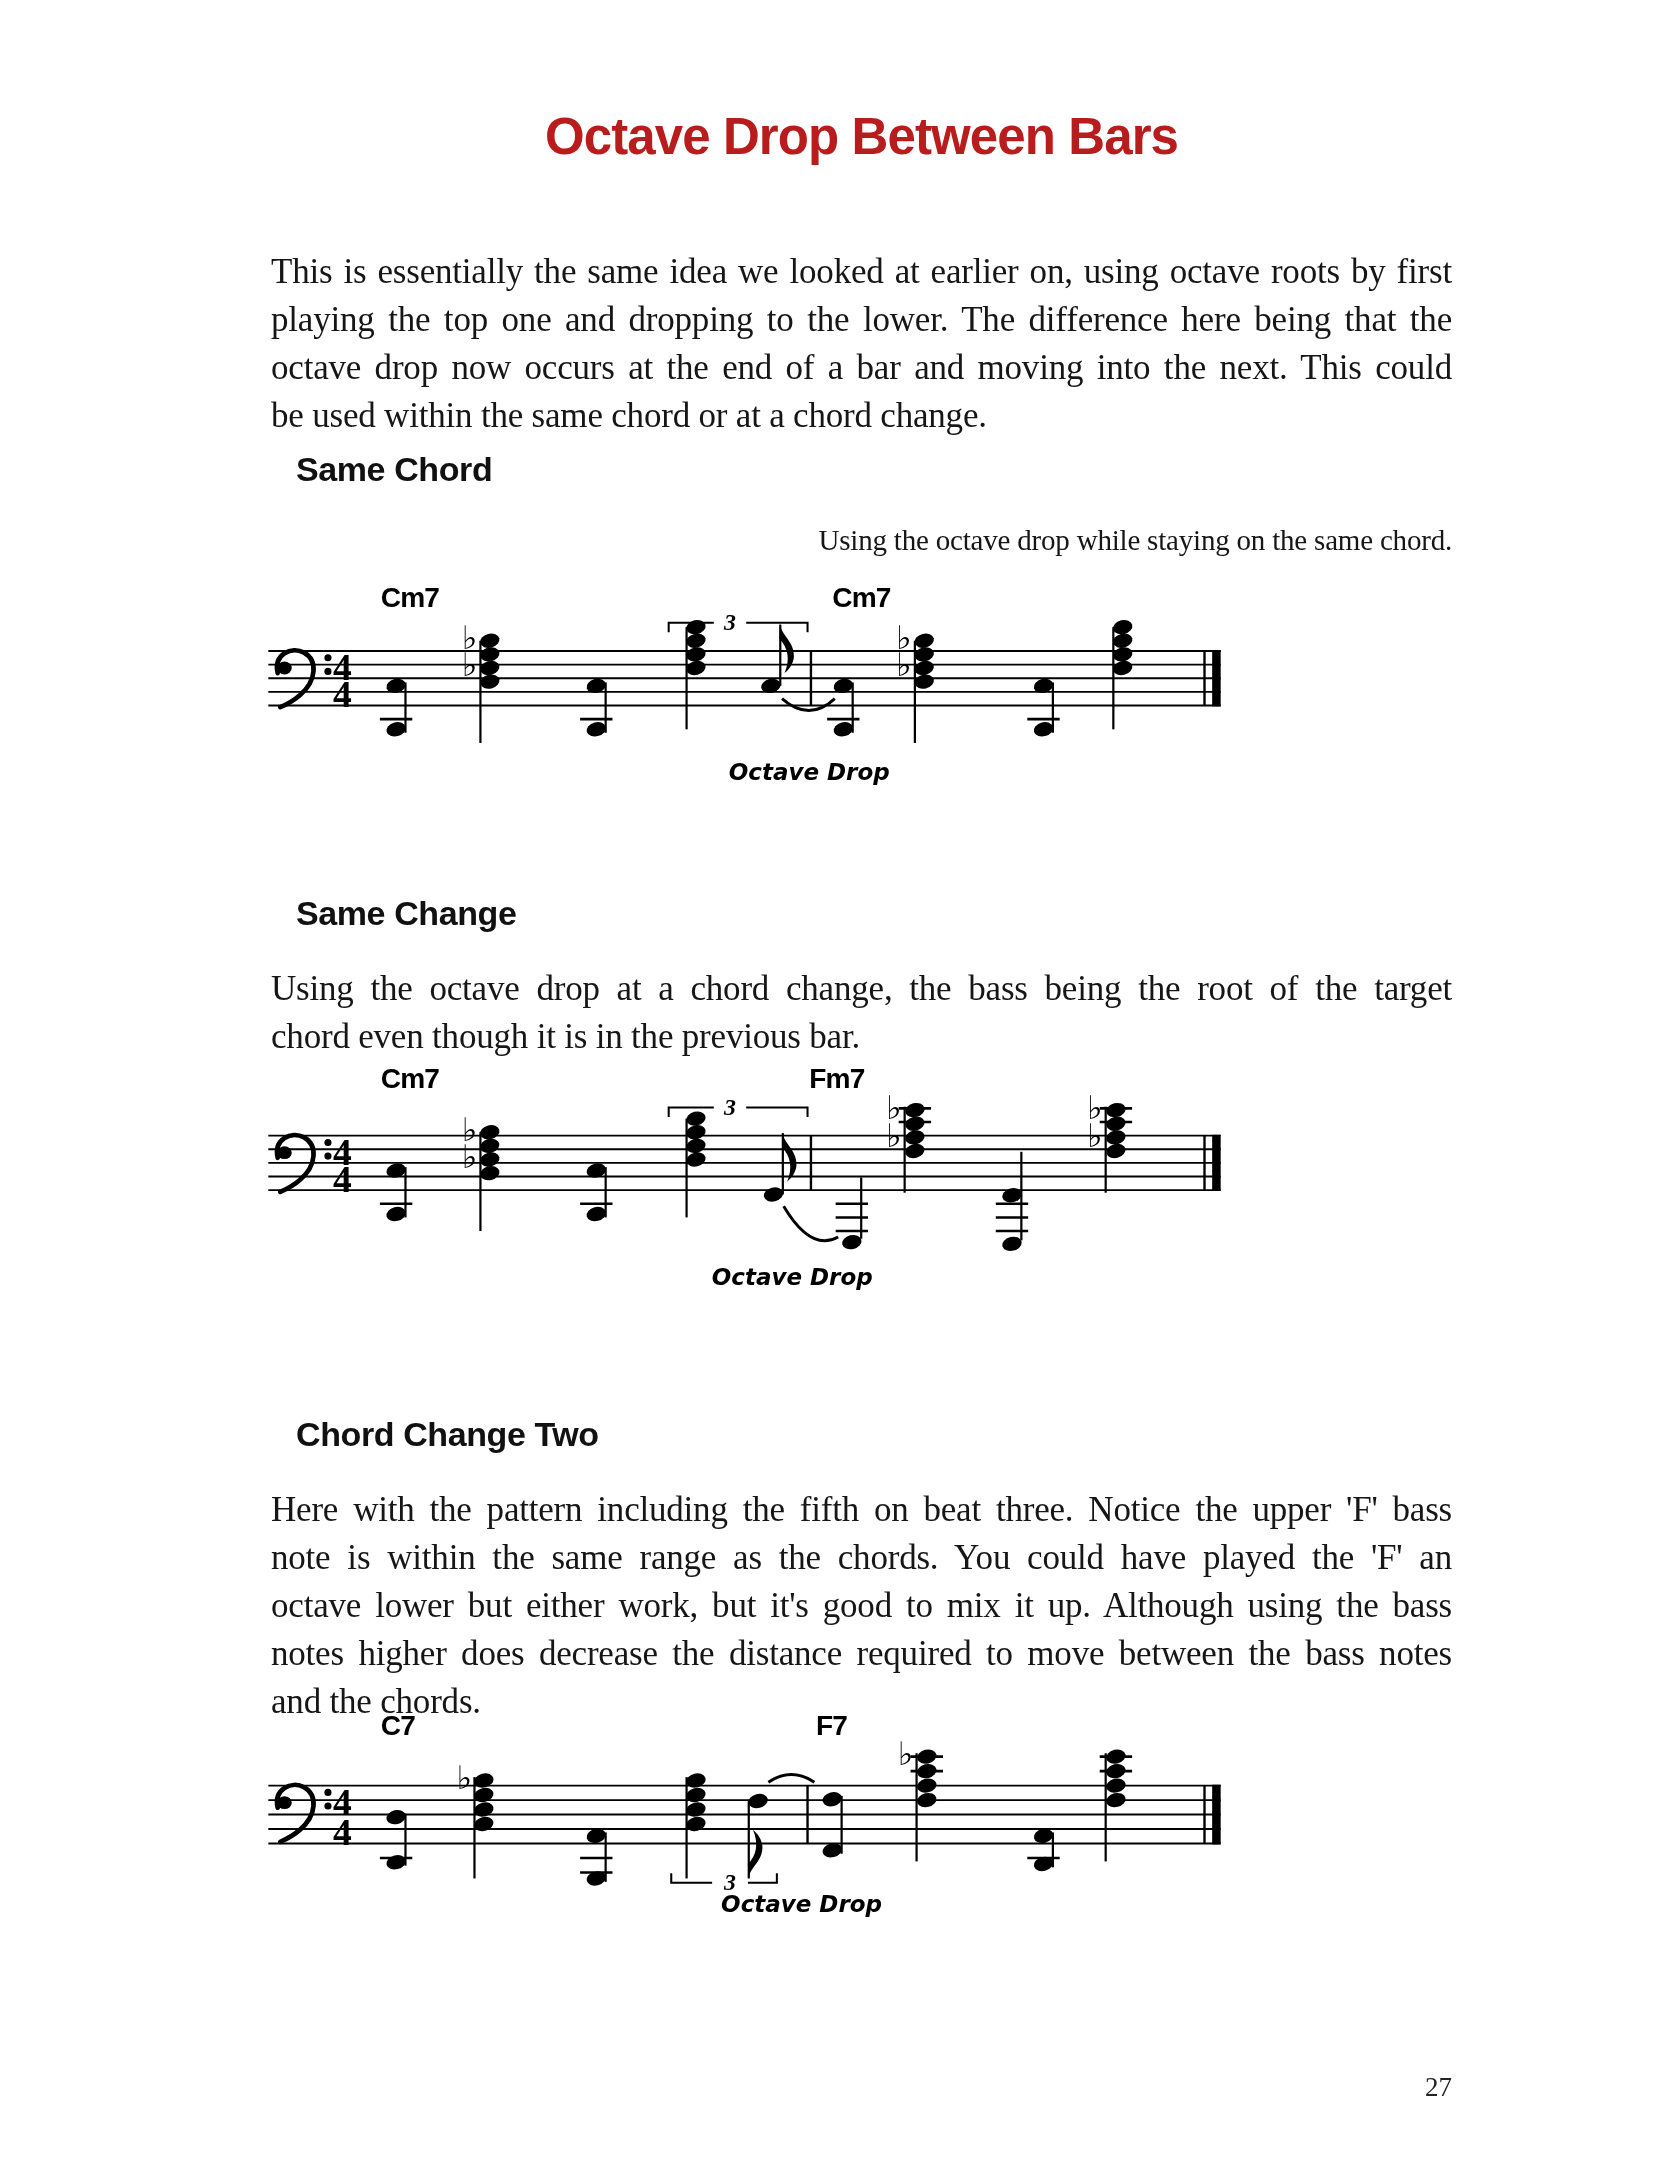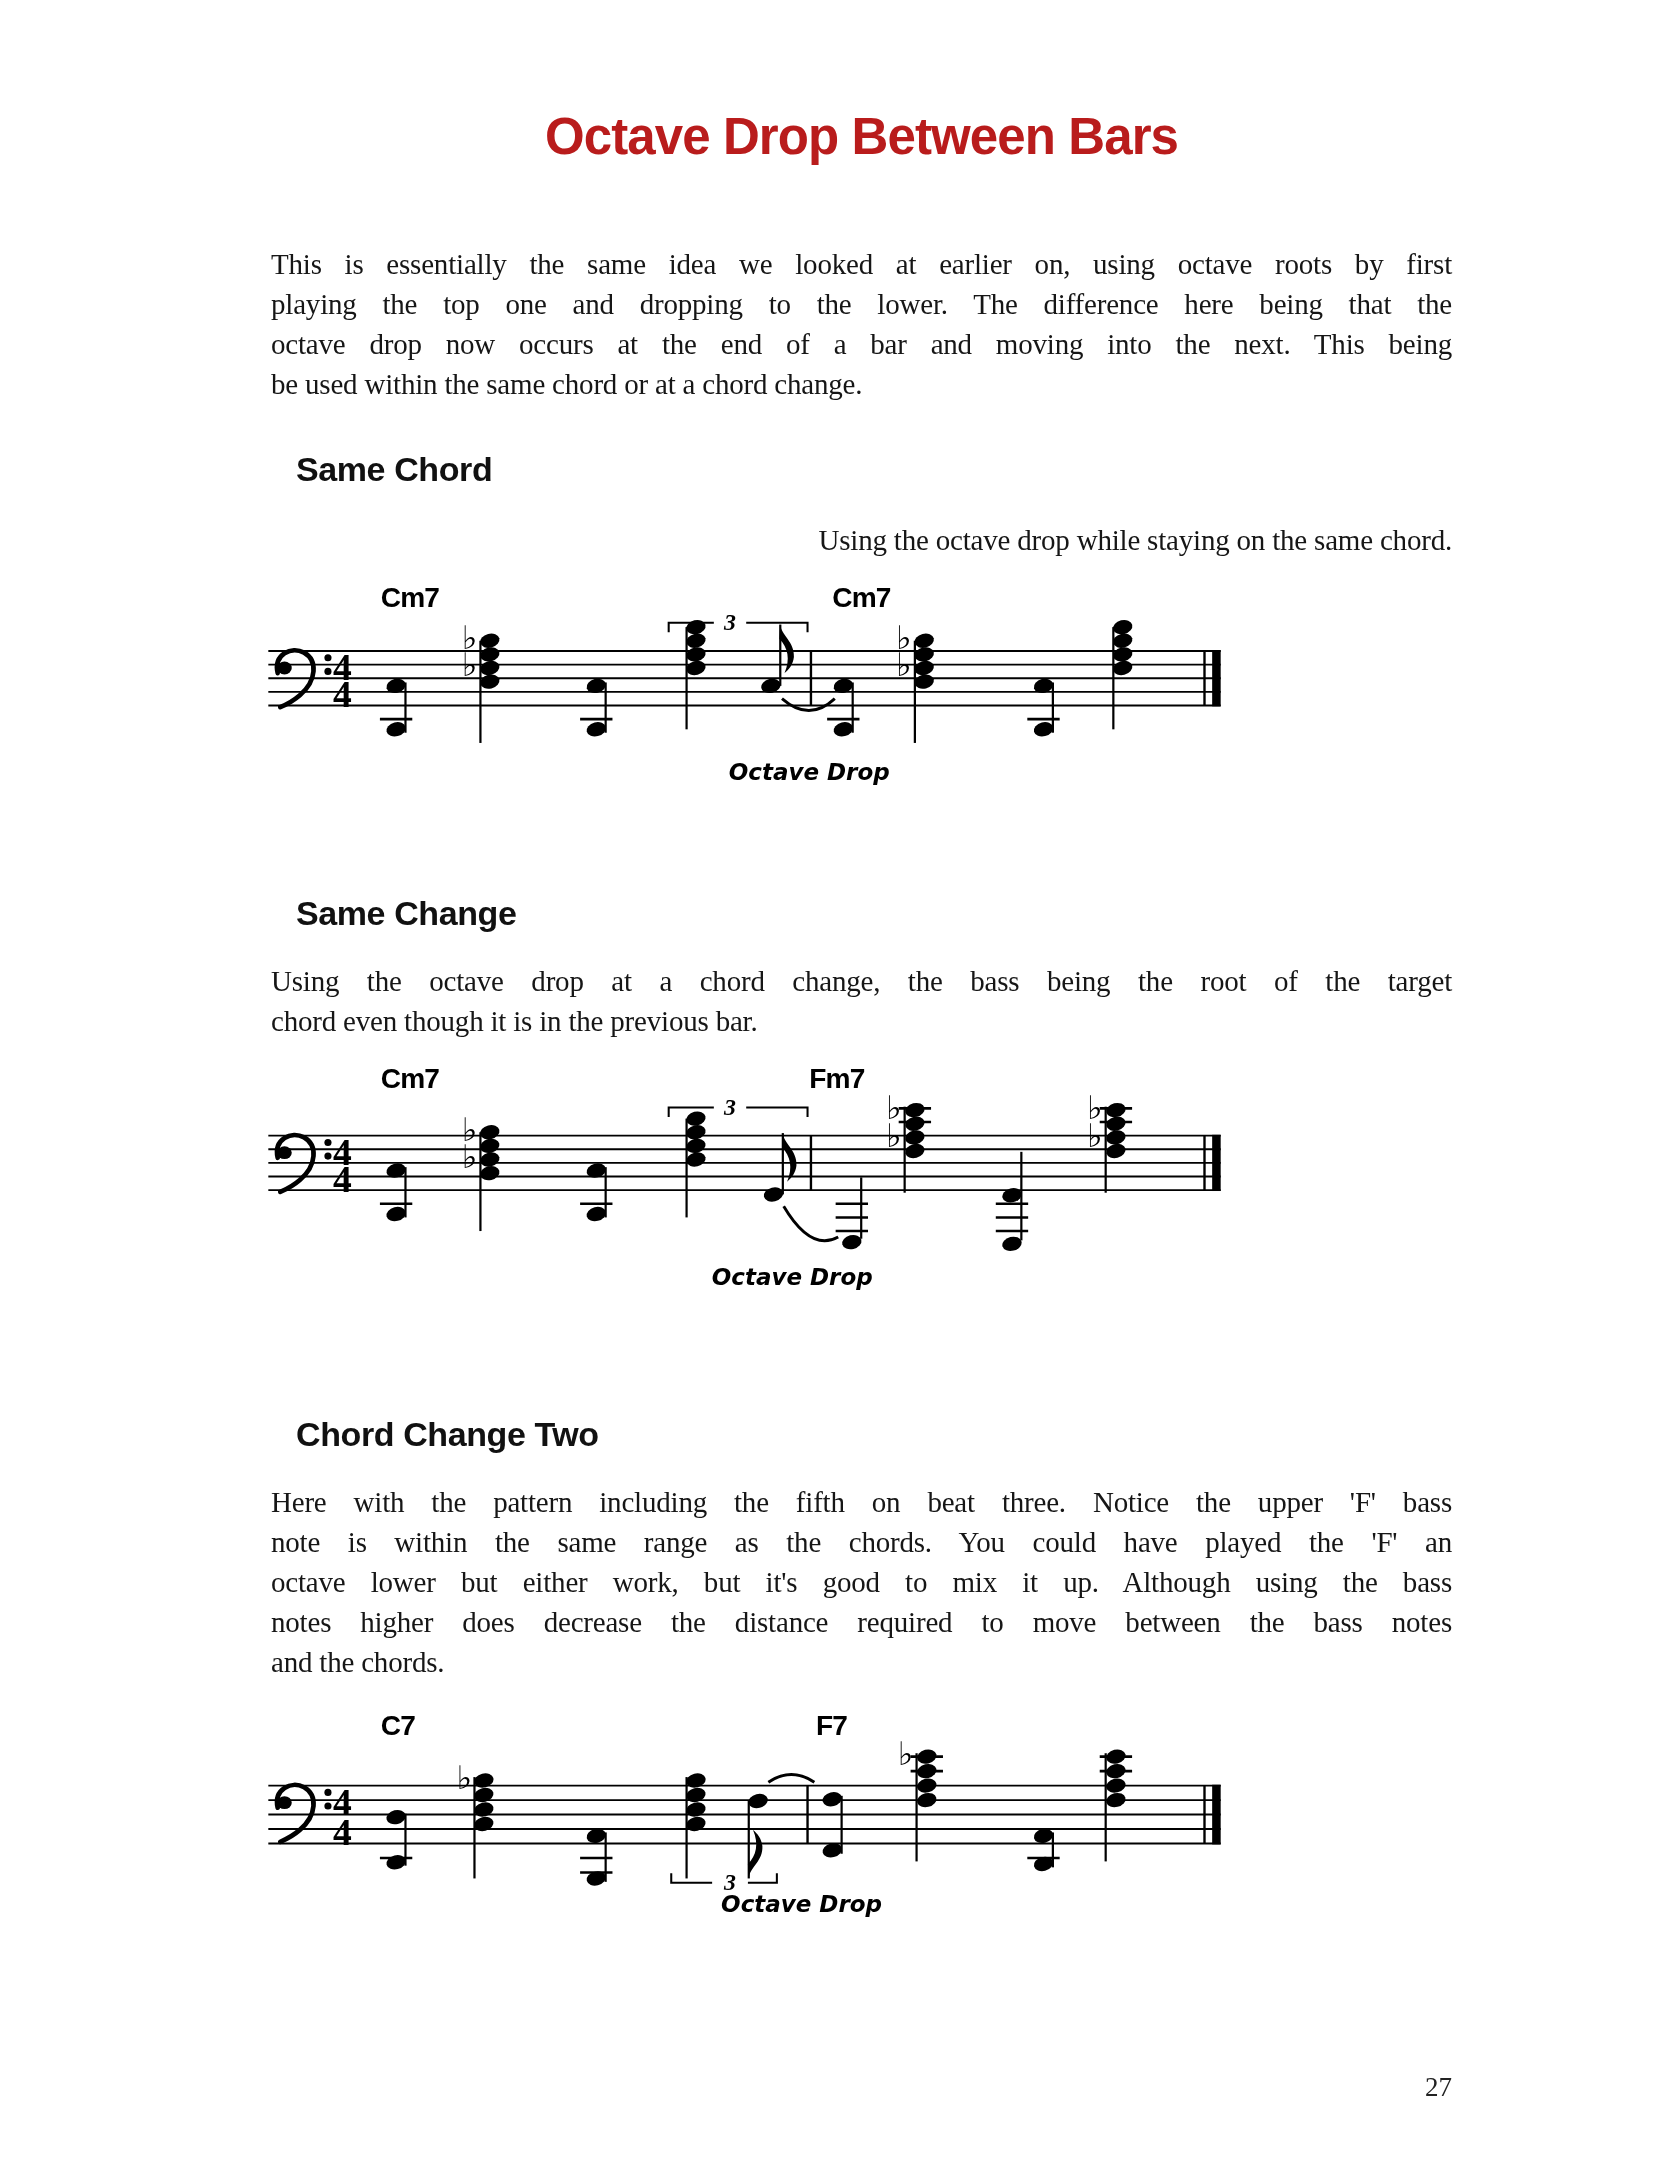--- a/index.html
+++ b/index.html
@@ -3,22 +3,22 @@
 <meta charset="utf-8">
 <style>
   html,body{margin:0;padding:0;background:#ffffff;}
   #page{position:relative;width:1673px;height:2181px;background:#fff;overflow:hidden;
         font-family:"Liberation Serif",serif;color:#161616;}
   .h1{position:absolute;left:271px;width:1181px;top:109px;text-align:center;
       font:700 51px/55px "Liberation Sans",sans-serif;color:#b91c1c;letter-spacing:-0.9px;}
   .h2{position:absolute;left:271px;width:1181px;
       font:700 34px/41px "Liberation Sans",sans-serif;color:#111;letter-spacing:-0.4px;margin-left:25px;}
   .para{position:absolute;left:271px;width:1181px;}
-  .jline{font-size:29px;line-height:40px;letter-spacing:-0.2px;
-         text-align:justify;text-align-last:justify;white-space:normal;}
+  .jline{font-size:35px;line-height:40px;letter-spacing:-0.2px;
+         text-align:justify;text-align-last:justify;white-space:normal;margin-top:8px;}
   .jline.last{text-align-last:left;}
   .caption{font-size:29px;line-height:40px;letter-spacing:-0.2px;text-align:right;}
   .pagenum{position:absolute;left:271px;width:1181px;top:2072px;text-align:right;
            font-size:27px;color:#222;}
   svg.music{position:absolute;left:0;top:0;}
   .stln{stroke:#000;stroke-width:2.2;fill:none;}
   .stem{stroke:#000;stroke-width:2.6;}
   .bar{stroke:#000;stroke-width:2.8;}
   .brkt{stroke:#000;stroke-width:2.4;fill:none;}
   .tie{stroke:#000;stroke-width:3.4;fill:none;}
@@ -33,21 +33,21 @@
 </head>
 <body>
 
 <div id="page">
 
   <div class="h1">Octave Drop Between Bars</div>
 
   <div class="para" style="top:244px">
     <div class="jline">This is essentially the same idea we looked at earlier on, using octave roots by first</div>
     <div class="jline">playing the top one and dropping to the lower. The difference here being that the</div>
-    <div class="jline">octave drop now occurs at the end of a bar and moving into the next. This being</div>
+    <div class="jline">octave drop now occurs at the end of a bar and moving into the next. This could</div>
     <div class="jline last">be used within the same chord or at a chord change.</div>
   </div>
 
   <div class="h2" style="top:449px">Same Chord</div>
   <div class="para" style="top:520px">
     <div class="caption">Using the octave drop while staying on the same chord.</div>
   </div>
 
   <div class="h2" style="top:893px">Same Change</div>
   <div class="para" style="top:961px">

